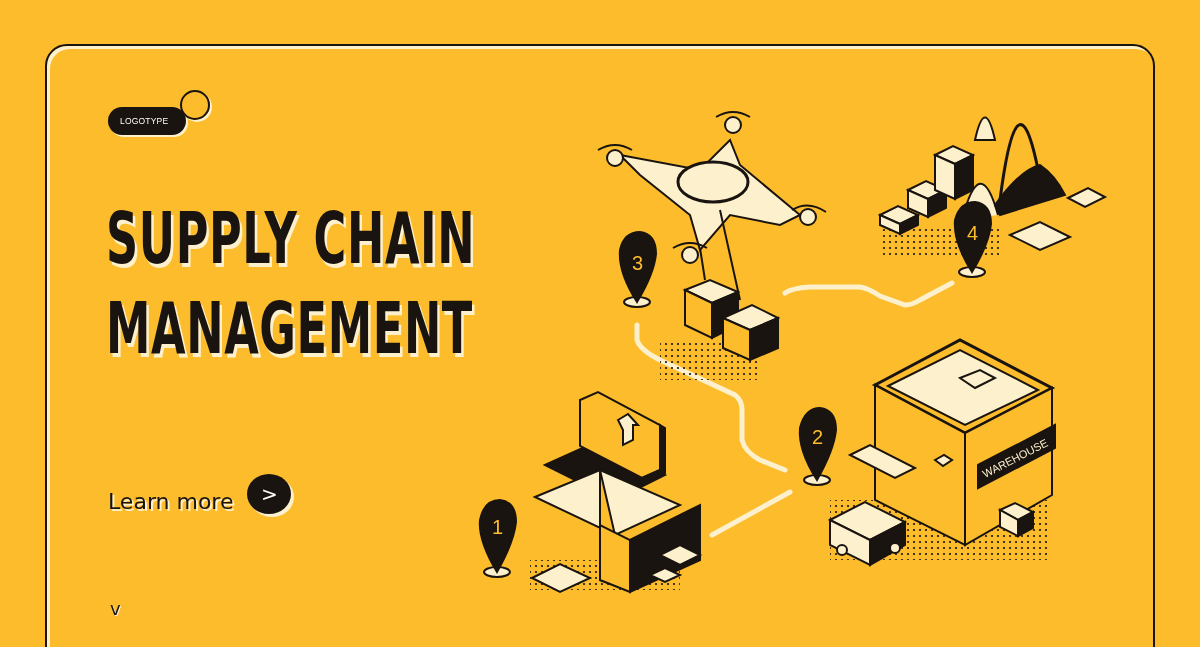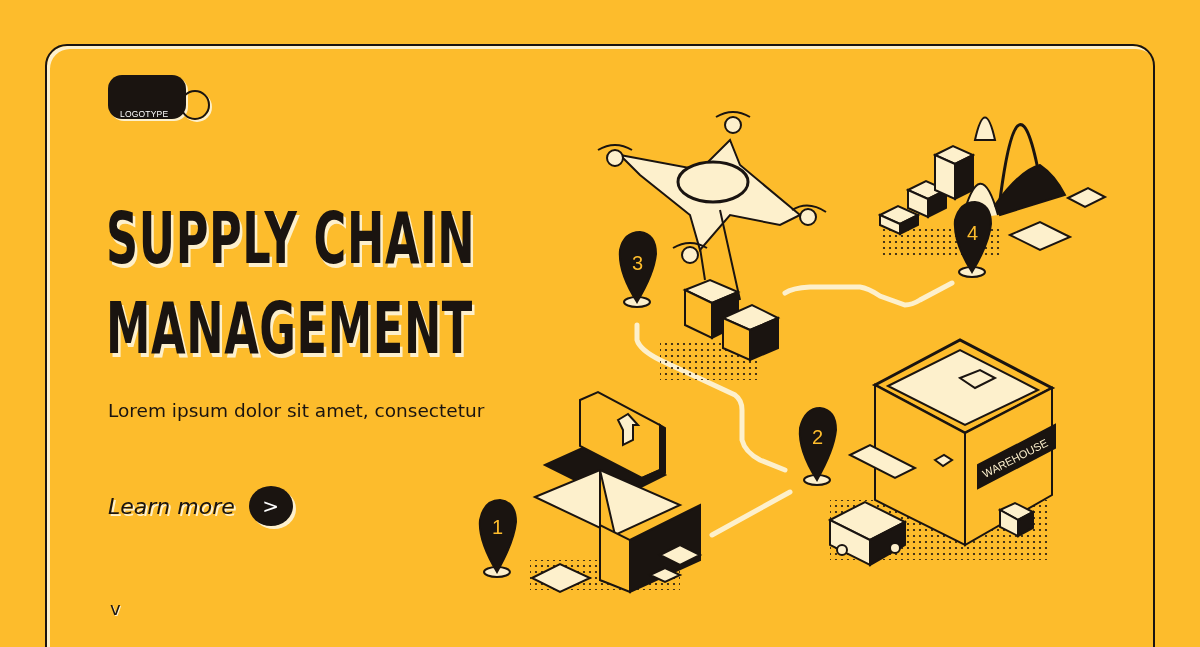--- a/index.html
+++ b/index.html
@@ -8,23 +8,23 @@
     background:#FDBC2C;
     font-family:"DejaVu Sans", sans-serif;
     position:relative;
   }
   .frame {
     position:absolute; left:45px; top:44px; width:1106px; height:640px;
     border:2px solid #1a1410; border-radius:22px;
     box-shadow: inset 3px 3px 0 #FDF0CC;
   }
   .logo {
-    position:absolute; left:108px; top:75px; height:44px; width:78px;
+    position:absolute; left:108px; top:107px; height:28px; width:78px;
     background:#1a1410; border-radius:14px;
-    display:flex; align-items:flex-end; padding-left:12px; box-sizing:border-box;
+    display:flex; align-items:center; padding-left:12px; box-sizing:border-box;
     box-shadow: 2px 2px 0 #FDF0CC;
   }
   .logo span { color:#fff; font-size:8.5px; letter-spacing:0.2px; font-family:"Liberation Sans", sans-serif; }
   .logo-ring {
     position:absolute; left:180px; top:90px; width:30px; height:30px; border-radius:50%;
     border:2px solid #1a1410; box-sizing:border-box; background:transparent;
     box-shadow: 2px 2px 0 #FDF0CC;
   }
   .title {
     position:absolute; left:106px; top:193px; margin:0;
@@ -33,21 +33,21 @@
     letter-spacing:1px;
     transform:scaleX(0.62); transform-origin:left top;
     text-shadow: 4px 4px 0 #FDF0CC;
     white-space:nowrap;
   }
   .body-text {
     position:absolute; left:108px; top:398px; width:420px;
     font-family:"DejaVu Sans", sans-serif; font-size:18.5px; line-height:26px; color:#1a1410;
   }
   .learn {
-    position:absolute; left:108px; top:486px; display:flex; align-items:center; gap:14px;font-style:italic;
+    position:absolute; left:108px; top:474px; display:flex; align-items:flex-end; gap:14px;
   }
   .learn-label { font-size:22px; color:#1a1410; text-shadow:2px 2px 0 #FDF0CC; font-family:"DejaVu Sans", sans-serif; }
   .learn-btn {
     width:44px; height:40px; border-radius:50%; background:#1a1410; color:#fff;
     display:flex; align-items:center; justify-content:center; font-size:20px;
     box-shadow:3px 3px 0 #FDF0CC;
   }
   .scroll-down { position:absolute; left:110px; top:598px; font-size:18px; color:#1a1410; text-shadow:1px 1px 0 #FDF0CC; }
   .art { position:absolute; left:0; top:0; }
 </style>
@@ -60,21 +60,20 @@
   <span>LOGOTYPE</span>
 </div>
 <div class="logo-ring"></div>
 
 <h1 class="title">
   <span>SUPPLY CHAIN</span><br>
   <span>MANAGEMENT</span>
 </h1>
 
 <div class="body-text">
-  <div>Lorem ipsum dolor sit amet, consectetur</div>
 </div>
 
 <div class="learn">
   <span class="learn-label">Learn more</span>
   <span class="learn-btn">&gt;</span>
 </div>
 
 <div class="scroll-down">v</div>
 
 <svg class="art" width="1200" height="647" viewBox="0 0 1200 647">

